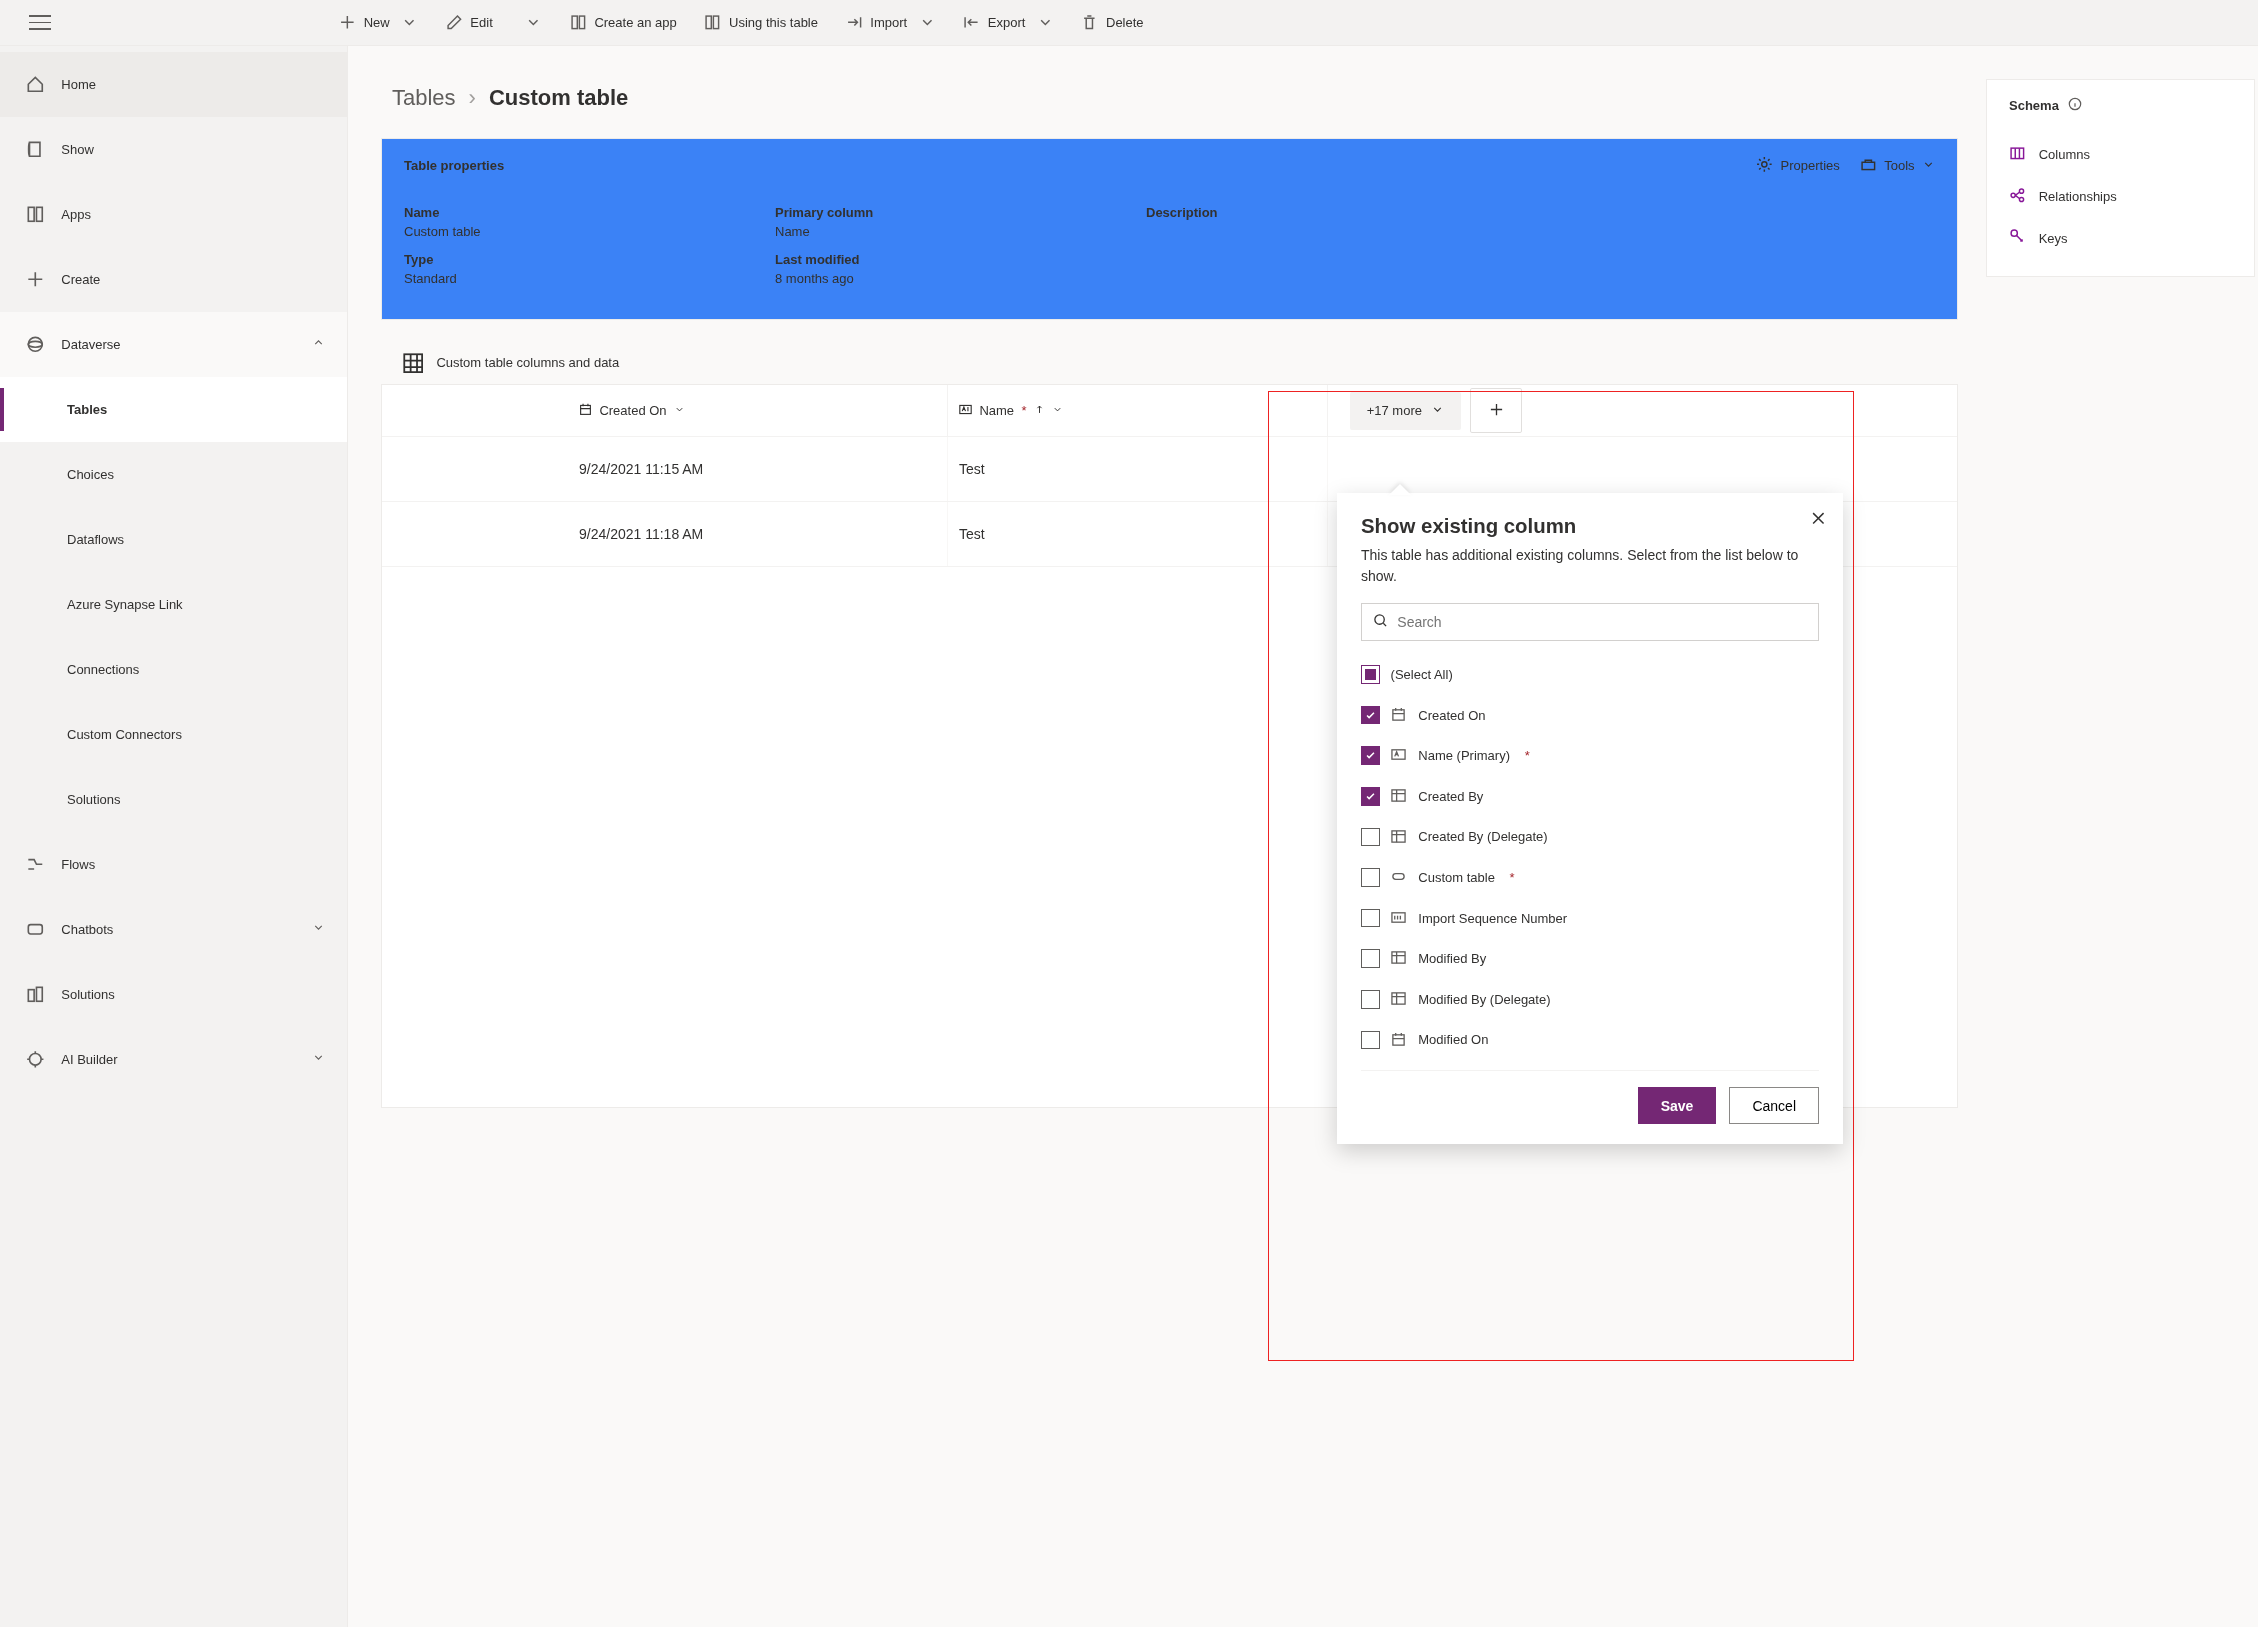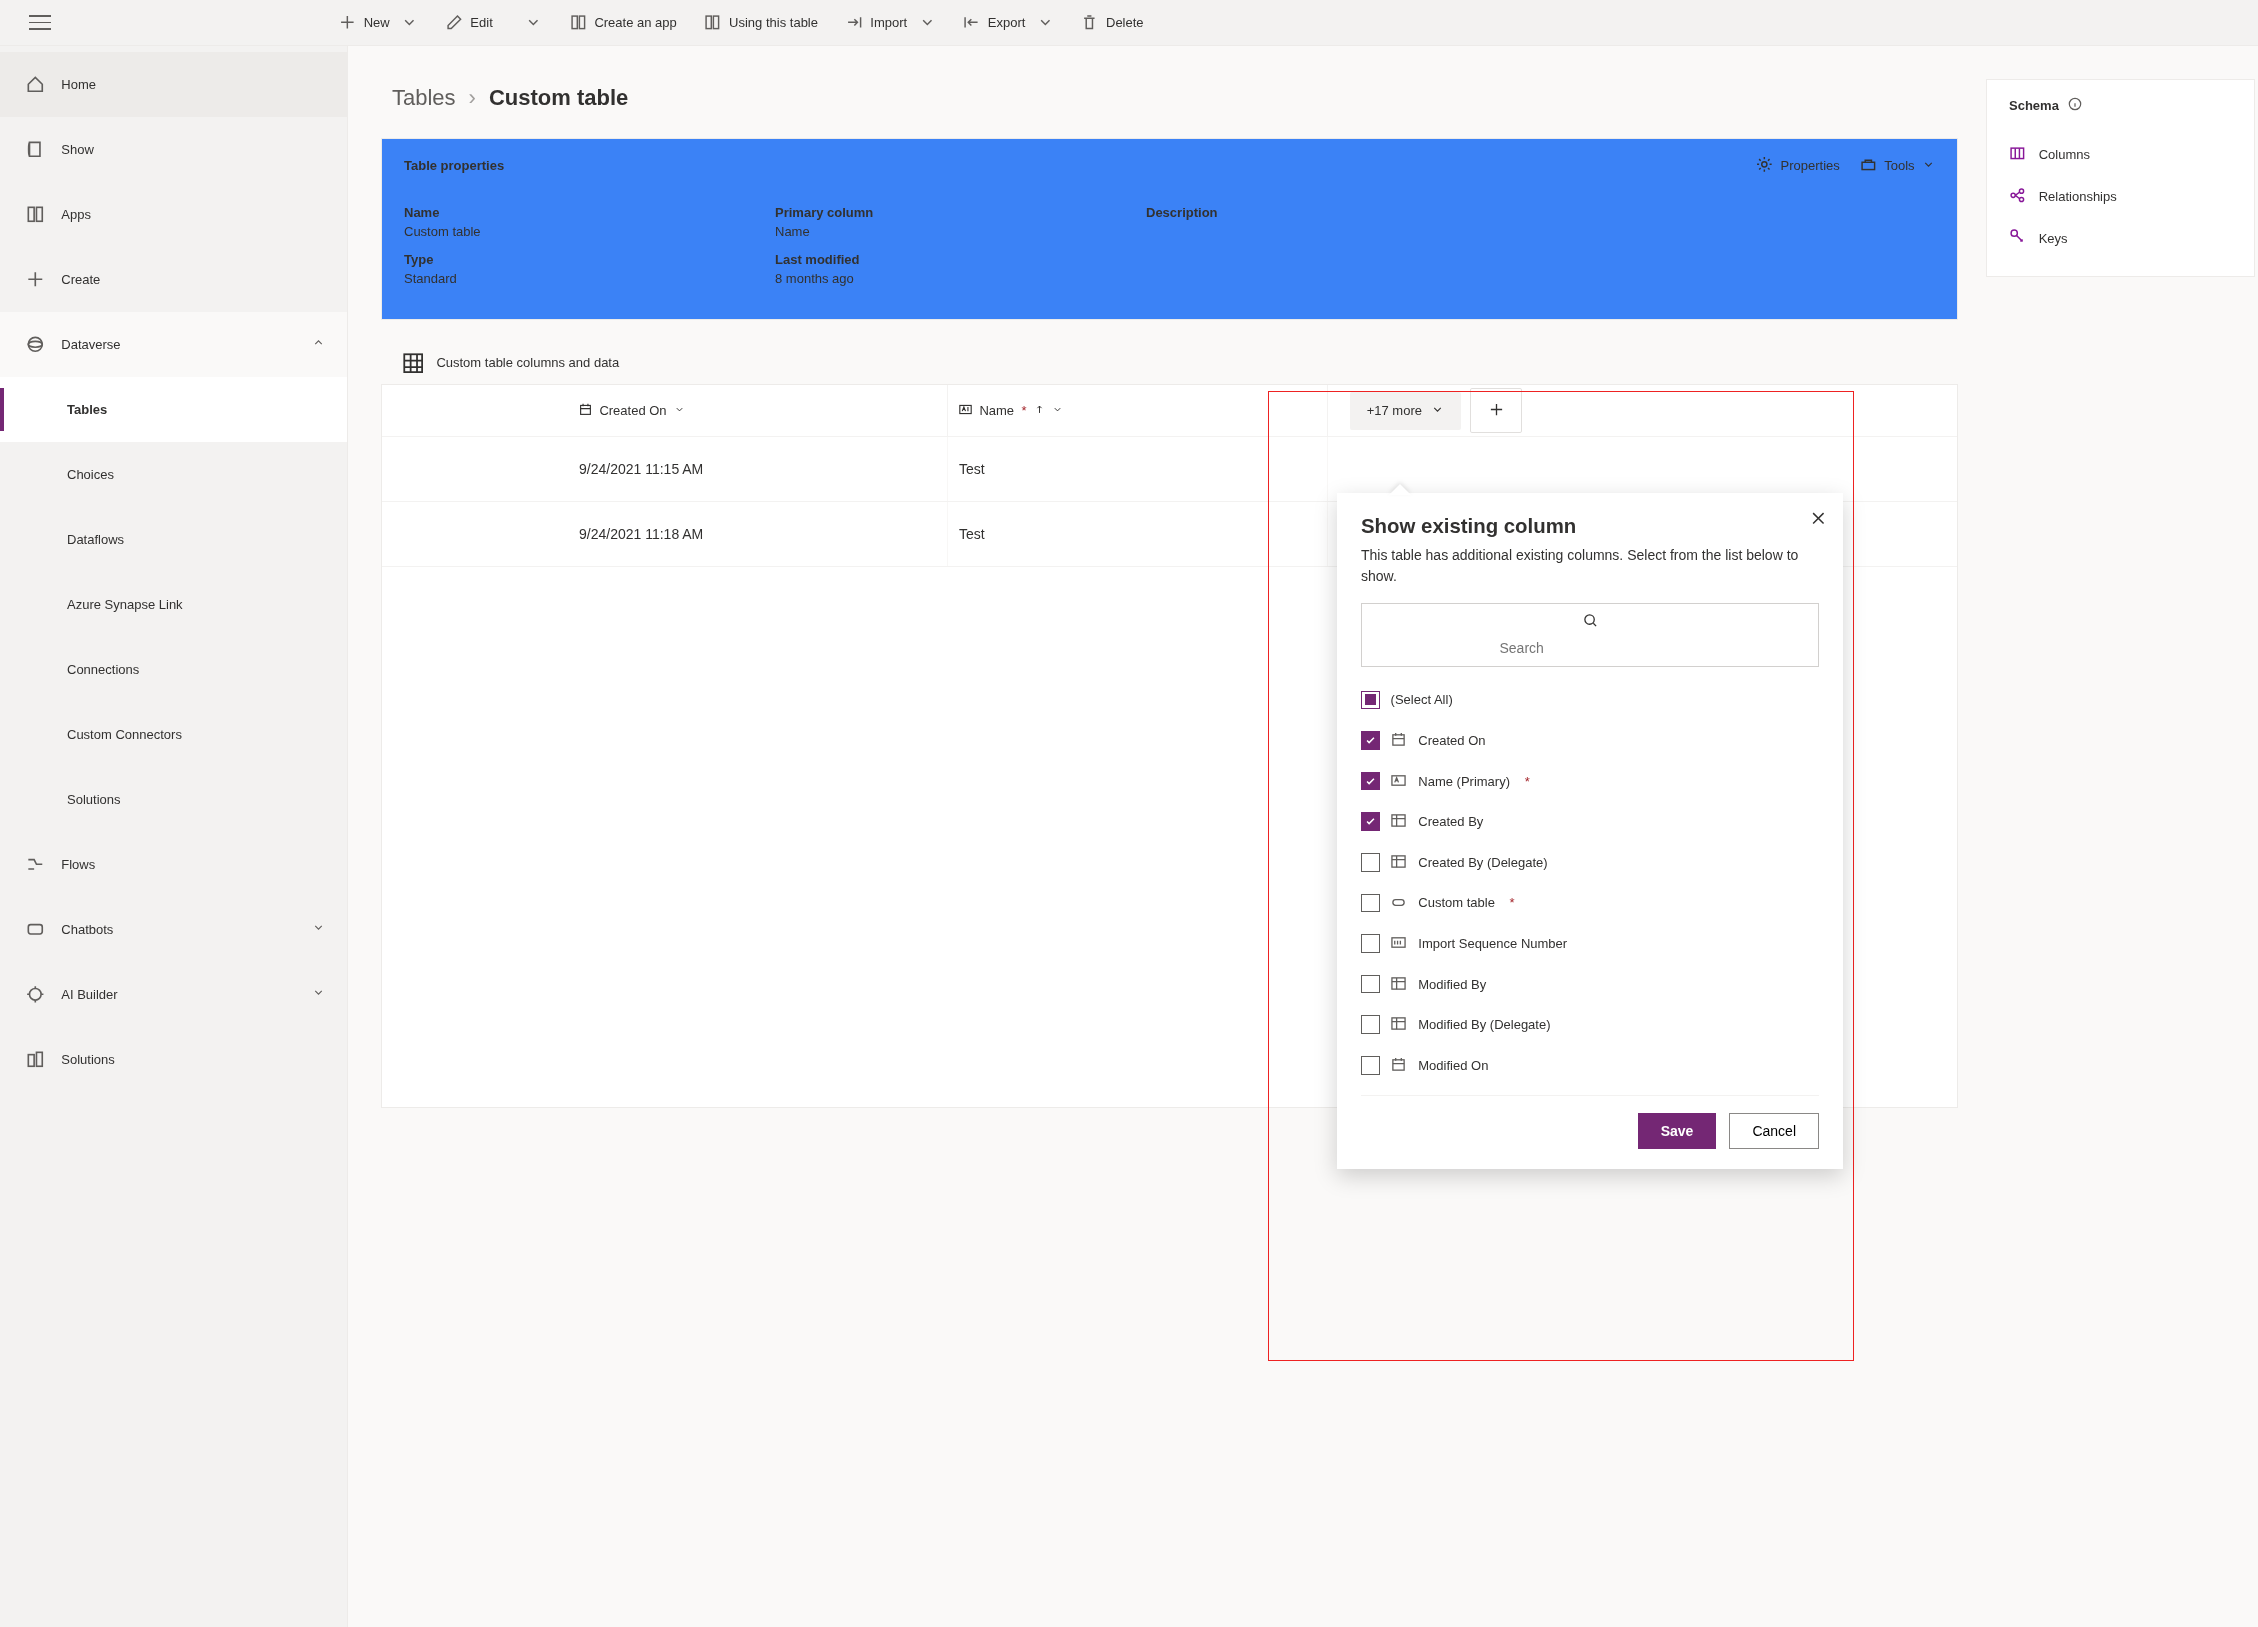--- a/index.html
+++ b/index.html
@@ -67,21 +67,21 @@
   .schema { width:269px; background:#fff; border:0.9px solid #edebe9; padding:16.7px 22px; }
   .schema-hdr { display:flex; align-items:center; gap:9.3px; font-weight:600; margin-bottom:20.4px; }
   .schema-item { display:flex; align-items:center; gap:13px; padding:11px 0; cursor:pointer; }
 
   
   .highlight-box { position:absolute; border:1.9px solid #e22; pointer-events:none; }
   .flyout { position:absolute; background:#fff; box-shadow:0 7.4px 22px rgba(0,0,0,.18); width:506px; padding:22px 24px 20.4px; }
   .flyout .close { position:absolute; right:16.7px; top:16.7px; cursor:pointer; }
   .flyout h2 { font-size:20.4px; font-weight:600; margin-bottom:7.4px; }
   .flyout p { font-size:14px; color:#323130; margin-bottom:16.7px; line-height:1.45; }
-  .flyout .search { display:flex; align-items:center; gap:9.3px; border:0.9px solid #d2d0ce; padding:9.3px 11px; margin-bottom:13px; background:#fff;flex-direction:column; }
+  .flyout .search { display:flex; align-items:center; gap:9.3px; border:0.9px solid #d2d0ce; padding:9.3px 11px; margin-bottom:13px; background:#fff; }
   .flyout .search input { border:none; outline:none; flex:1; font-size:14px; }
   .flyout .list { max-height:519px; overflow-y:auto; padding-right:7.4px; }
   .flyout .row { display:flex; align-items:center; gap:11px; padding:11px 0; }
   .flyout .cb { width:18.6px; height:18.6px; border:0.9px solid #605e5c; display:flex; align-items:center; justify-content:center; background:#fff; flex-shrink:0; }
   .flyout .cb.checked { background:#742774; border-color:#742774; color:#fff; }
   .flyout .cb.indeterminate { background:#fff; border-color:#742774; }
   .flyout .cb.indeterminate::after { content:""; width:11px; height:11px; background:#742774; display:block; }
   .flyout .typico { width:16.7px; height:16.7px; color:#605e5c; flex-shrink:0; }
   .flyout .req { color:#a4262c; margin-left:3.7px; }
   .flyout .footer { display:flex; justify-content:flex-end; gap:13px; padding-top:16.7px; border-top:0.9px solid #f3f2f1; margin-top:9.3px; }
@@ -282,37 +282,37 @@
             </svg>
           </span>
         <span>Chatbots</span>
         <span class="nav-chev"><svg width="13" height="13" viewBox="0 0 16 16">
               <path d="M4 6l4 4 4-4"></path>
             </svg></span>
       </div>
       <div class="nav-item">
         <span class="ico">
             <svg viewBox="0 0 16 16">
+              <rect x="2" y="4" width="5" height="10"></rect>
+              <rect x="9" y="2" width="5" height="12"></rect>
+            </svg>
+          </span>
+        <span>Solutions</span>
+      </div>
+      <div class="nav-item">
+        <span class="ico">
+            <svg viewBox="0 0 16 16">
               <circle cx="8" cy="8" r="5"></circle>
               <path d="M8 1v2M8 13v2M1 8h2M13 8h2"></path>
             </svg>
           </span>
         <span>AI Builder</span>
         <span class="nav-chev"><svg width="13" height="13" viewBox="0 0 16 16">
               <path d="M4 6l4 4 4-4"></path>
             </svg></span>
-      </div>
-      <div class="nav-item">
-        <span class="ico">
-            <svg viewBox="0 0 16 16">
-              <rect x="2" y="4" width="5" height="10"></rect>
-              <rect x="9" y="2" width="5" height="12"></rect>
-            </svg>
-          </span>
-        <span>Solutions</span>
       </div>
     </div>
 
     <div class="content">
       <div class="content-main">
         <div class="breadcrumb">
           <span class="crumb">Tables</span>
           <span class="sep">›</span>
           <span class="current">Custom table</span>
         </div>

